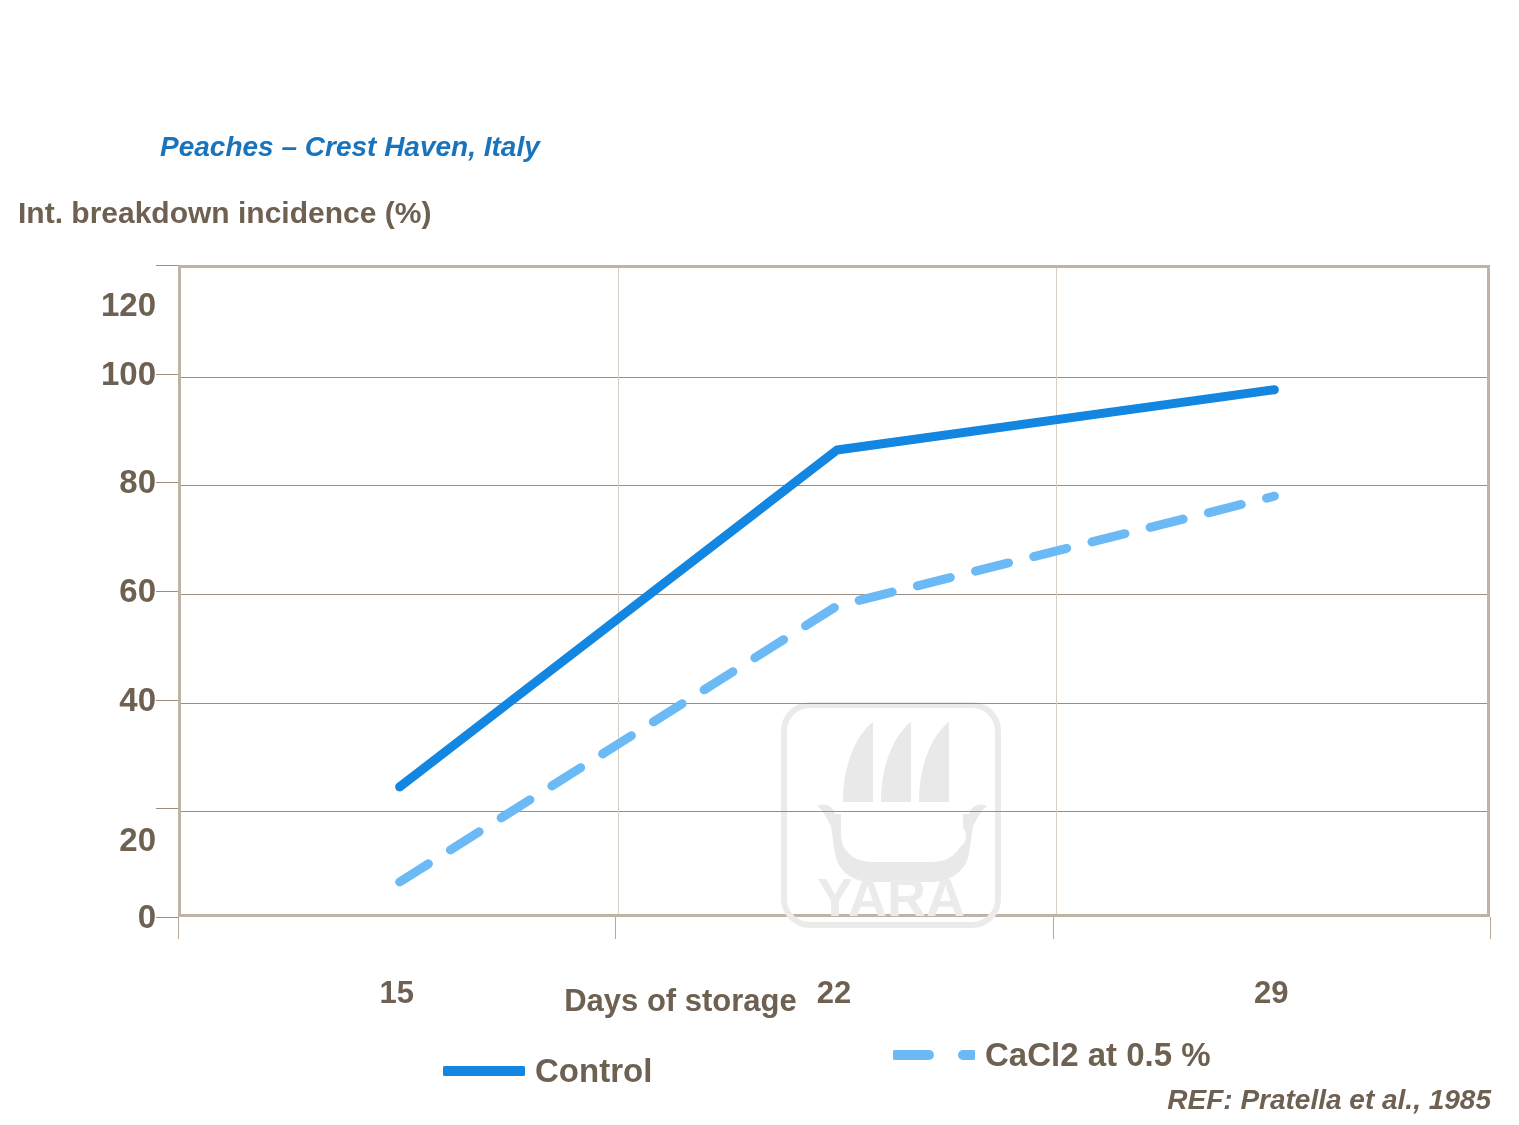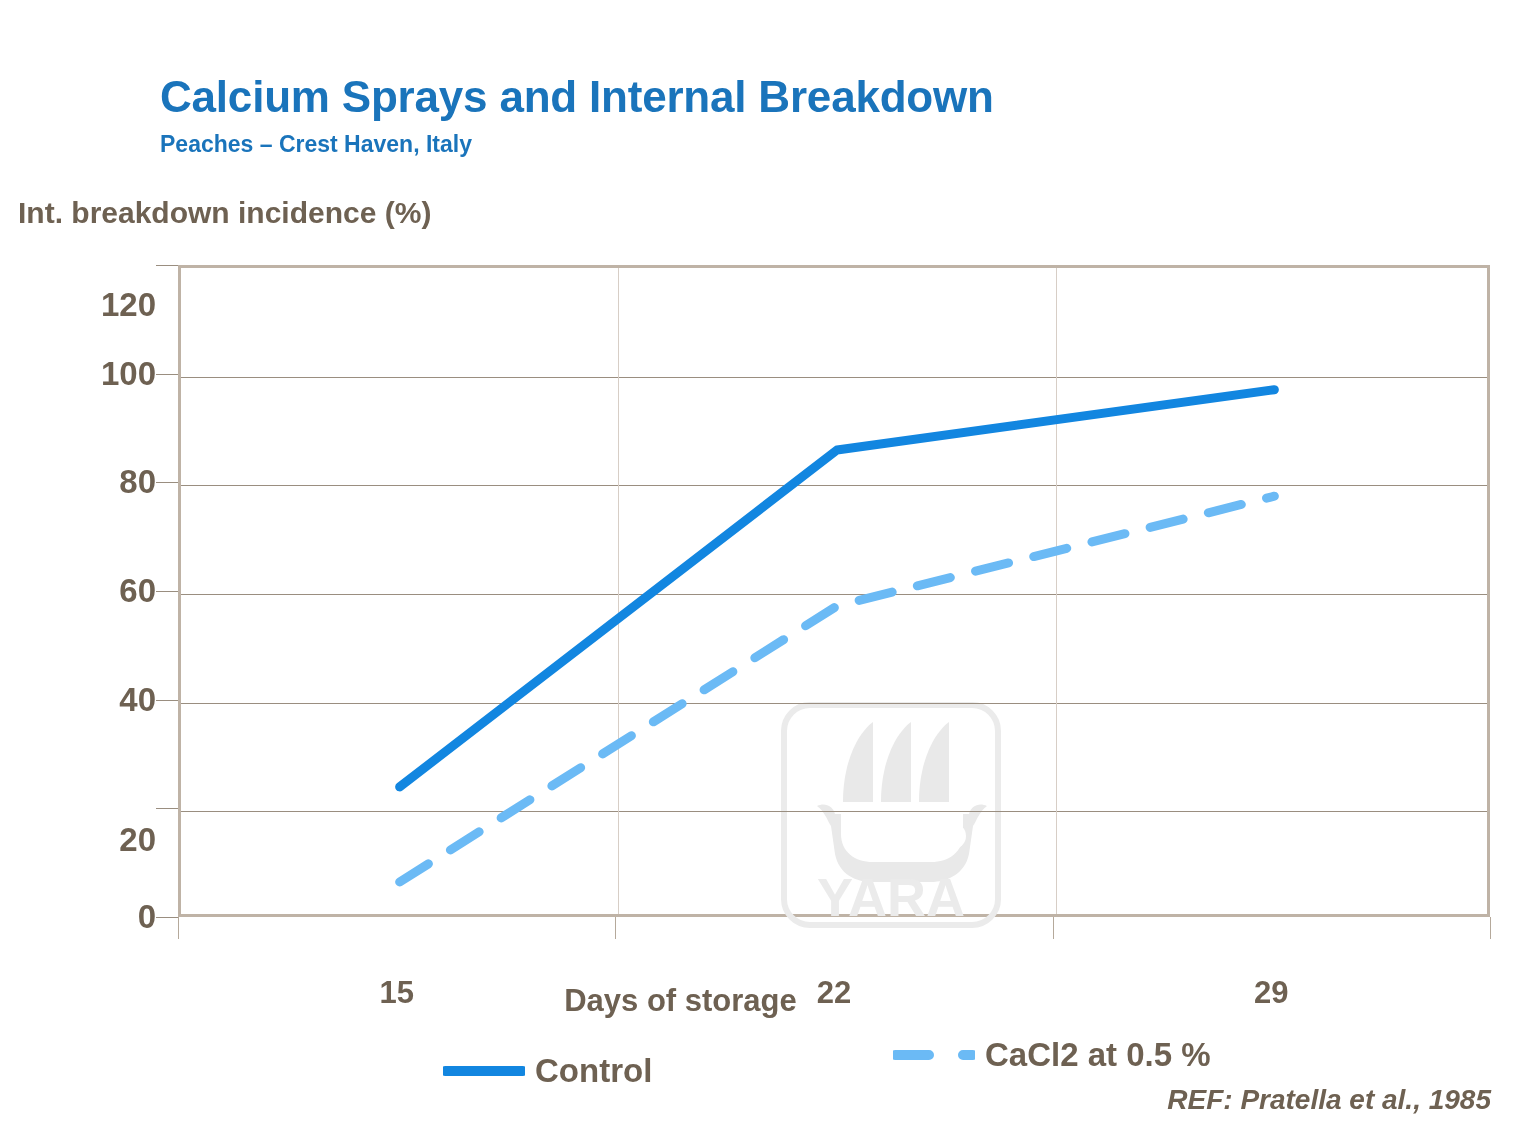--- a/index.html
+++ b/index.html
@@ -13,22 +13,23 @@
   .slide{position:absolute;inset:0;}
 
   
   #title{
     position:absolute;left:160px;top:72px;
     font-size:44px;font-weight:bold;color:#1a74bb;
     letter-spacing:-0.2px;white-space:nowrap;
   }
   #subtitle{
     position:absolute;left:160px;top:131px;
-    font-size:23px;font-weight:bold;color:#1a74bb;
-    white-space:nowrap;
+    font-size:28px;font-weight:bold;color:#1a74bb;
+    white-space:nowrap;
+    font-style:italic;
   }
   #ylabel{
     position:absolute;left:18px;top:196px;
     font-size:30px;font-weight:bold;color:#6e6152;
     white-space:nowrap;
   }
 
   
   #plot{
     position:absolute;left:178px;top:265px;
@@ -99,21 +100,20 @@
     position:absolute;right:28px;top:1084px;
     font-size:28px;font-weight:bold;font-style:italic;color:#6e6152;
     white-space:nowrap;
   }
 </style>
 </head>
 <body>
 
 <div class="slide">
 
-  <div id="title">Calcium Sprays and Internal Breakdown</div>
   <div id="subtitle">Peaches  –  Crest Haven, Italy</div>
   <div id="ylabel">Int. breakdown incidence (%)</div>
 
   <div id="ylabels">
       <div class="ylab" style="top: 652px;">0</div>
       <div class="ylab" style="top: 575px;">20</div>
       <div class="ylab" style="top: 434.667px;">40</div>
       <div class="ylab" style="top: 326px;">60</div>
       <div class="ylab" style="top: 217.333px;">80</div>
       <div class="ylab" style="top: 108.667px;">100</div>

